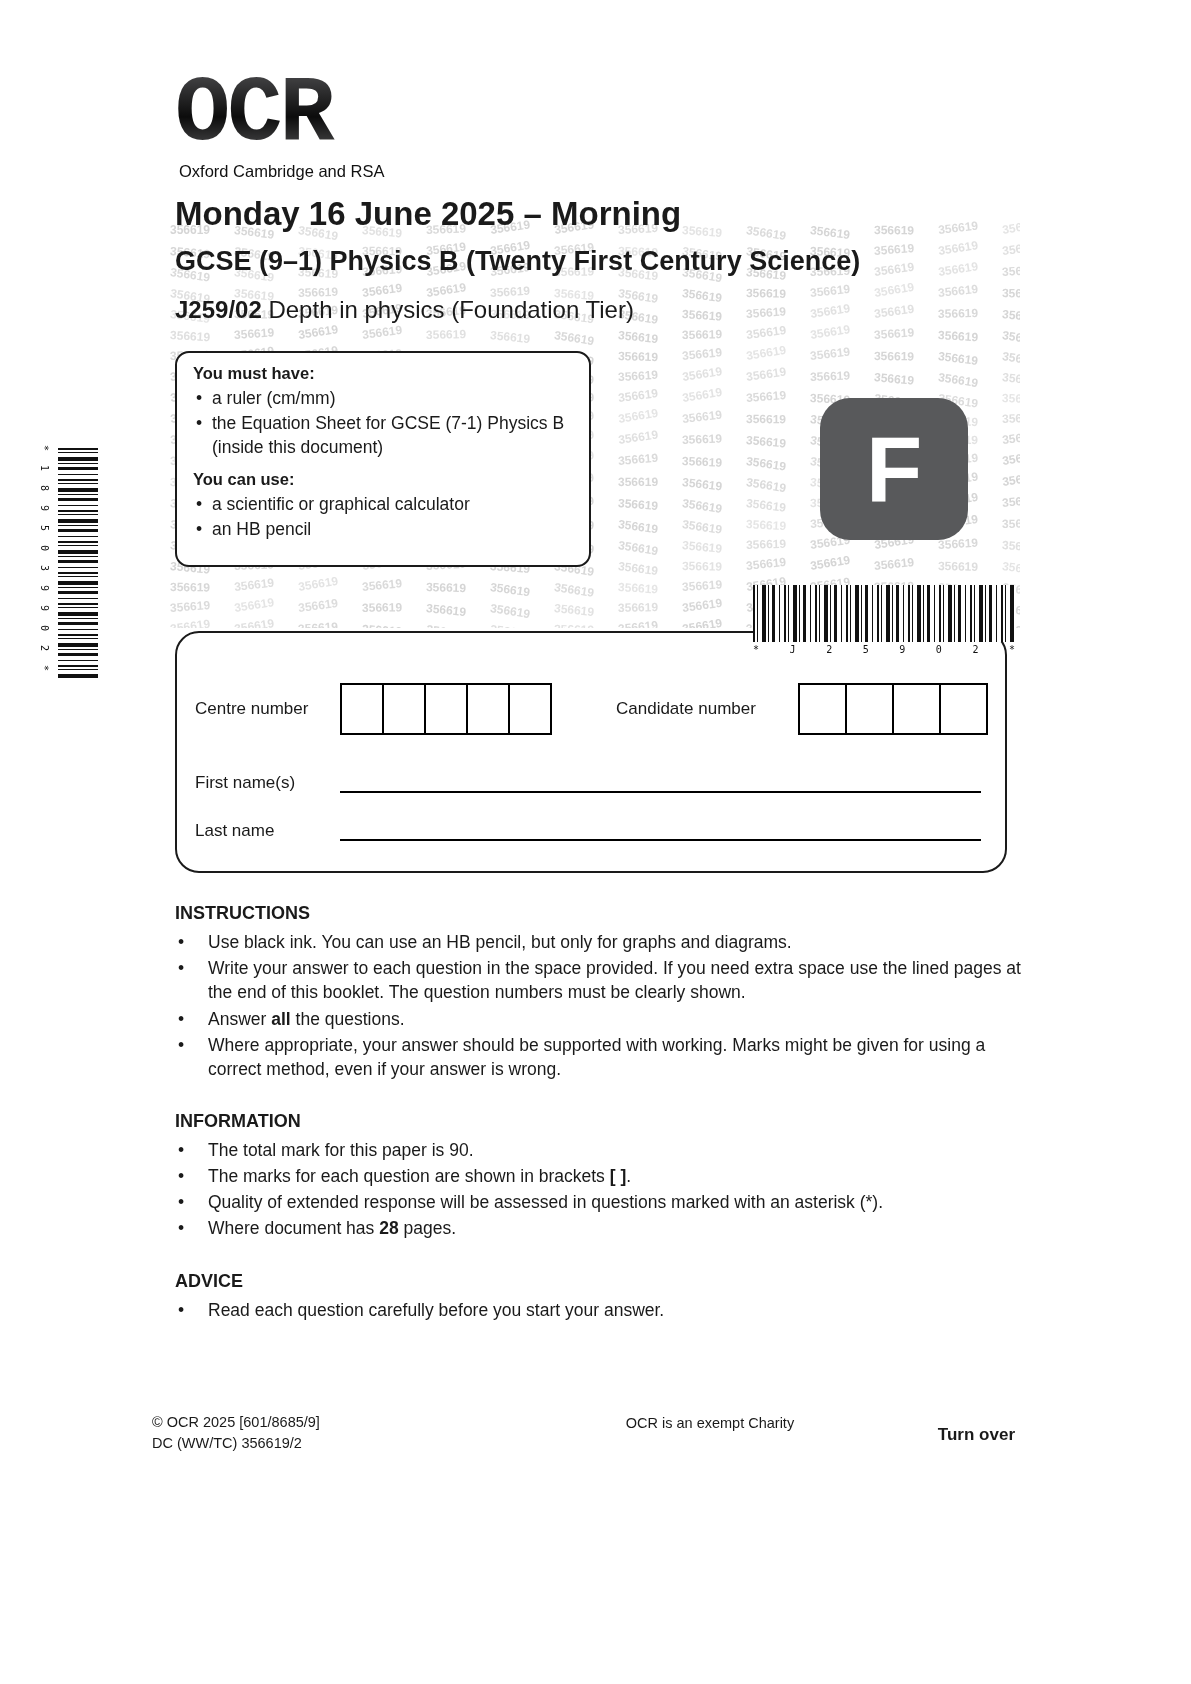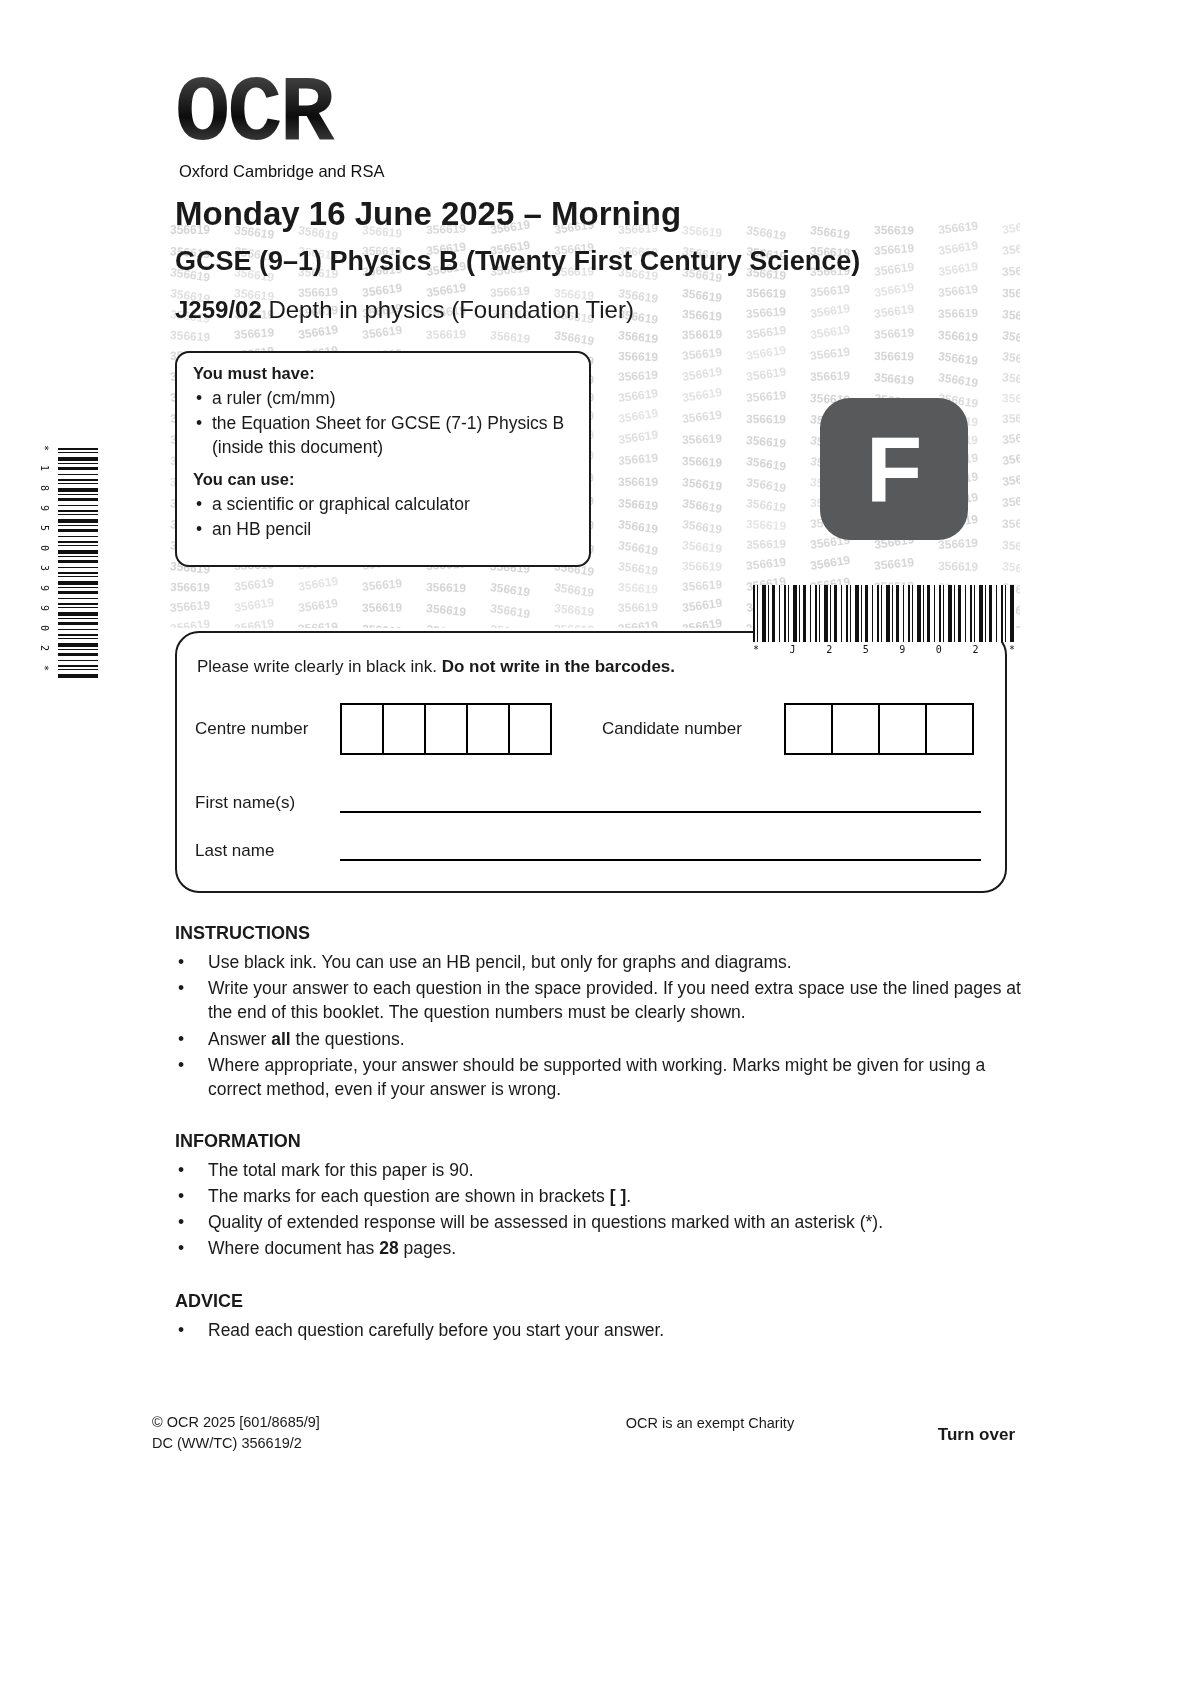--- a/index.html
+++ b/index.html
@@ -94,21 +94,21 @@
   .cand-note{margin-left:2px;}
   .cand-note b{font-weight:700;}
   .num-row{display:flex;align-items:center;margin-top:26px;}
   .num-label{flex:0 0 145px;}
   .cells{display:flex;}
   .cell{
     box-sizing:border-box;width:44px;height:52px;
     border:2px solid #000;background:#fff;margin-left:-2px;
   }
   .cell:first-child{margin-left:0;}
-  .cand-label-2{margin-left:50px;flex:0 0 182px;}
+  .cand-label-2{margin-left:64px;flex:0 0 182px;}
   .cells-candidate .cell{width:49px;}
   .name-row{display:flex;align-items:flex-end;margin-top:36px;}
   .name-label{flex:0 0 145px;}
   .name-line{flex:1;border-bottom:2px solid #000;height:20px;}
   .name-row.last{margin-top:26px;}
   
   .section{margin-top:30px;width:846px;}
   .section:first-of-type{margin-top:34px;}
   .section-heading{font-size:18px;font-weight:700;margin-bottom:6px;}
   .bullet-row{display:flex;font-size:17.5px;line-height:1.38;margin:2px 0;}
@@ -221,23 +221,20 @@
             <span class="btxt"><span>a scientific or graphical calculator</span></span>
           </div>
           <div class="bullet-row">
             <span class="dot">•</span>
             <span class="btxt"><span>an HB pencil</span></span>
           </div>
         </div>
     </div>
 
     <div class="candidate-box">
-      <div class="cand-note">
-        <span>Please write clearly in black ink. </span><b>Do not write in the barcodes.</b>
-      </div>
       <div class="num-row">
         <div class="num-label">Centre number</div>
         <div class="cells cells-centre">
             <div class="cell"></div>
             <div class="cell"></div>
             <div class="cell"></div>
             <div class="cell"></div>
             <div class="cell"></div>
           </div>
         <div class="cand-label-2">Candidate number</div>

